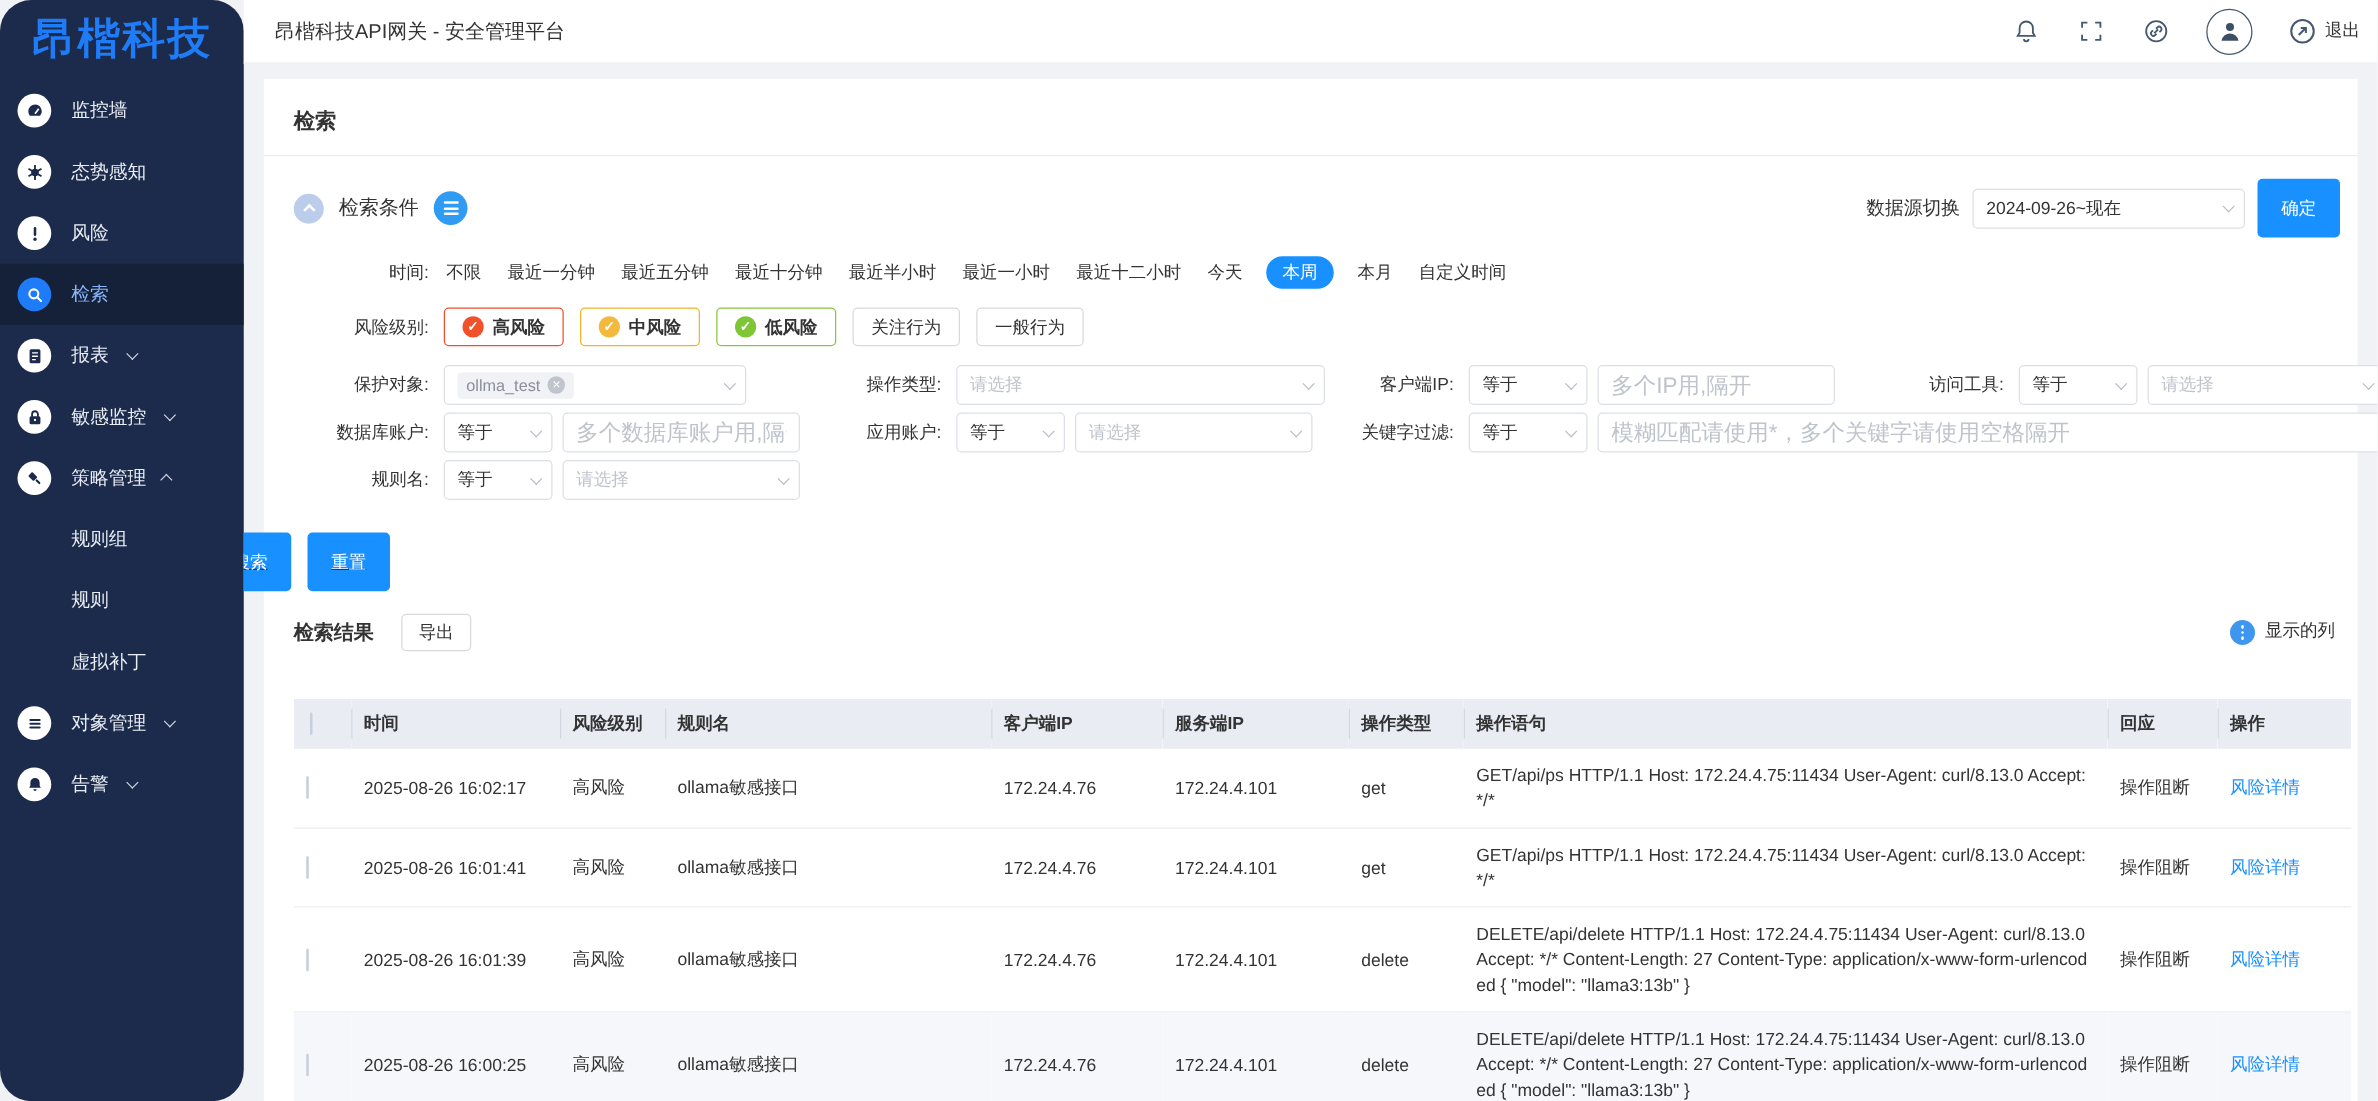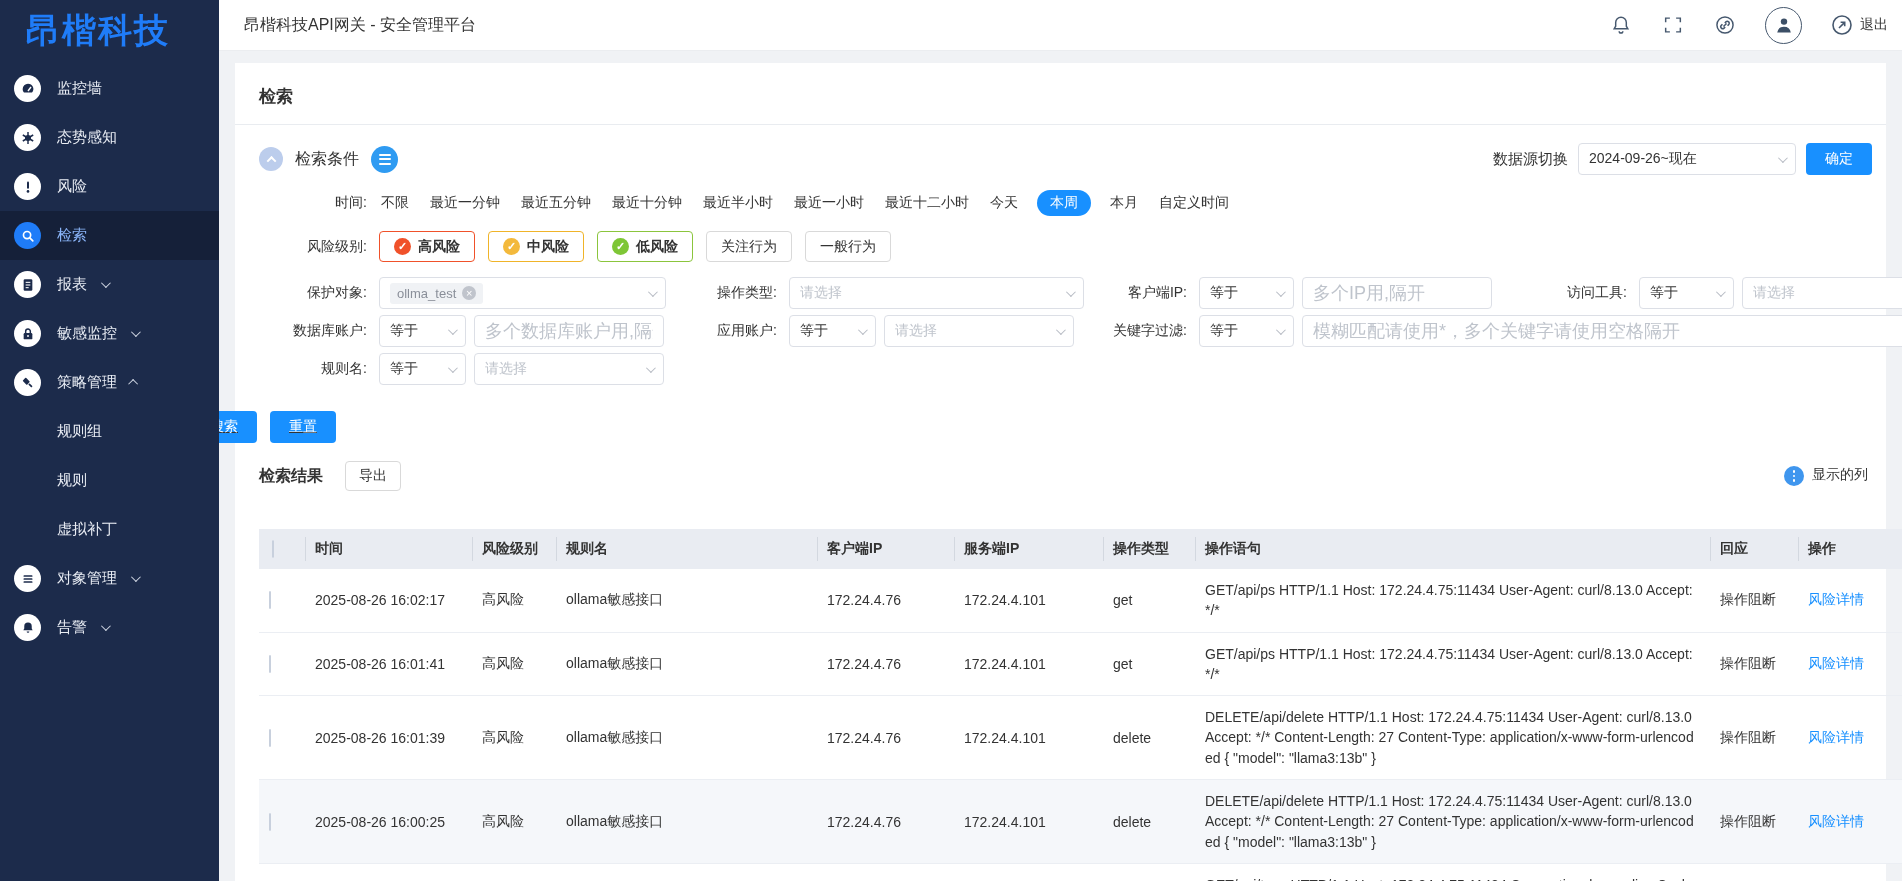--- a/index.html
+++ b/index.html
@@ -1,21 +1,21 @@
 <!DOCTYPE html>
 <html><head>
 <meta charset="utf-8">
 <style>
   * { margin:0; padding:0; box-sizing:border-box; }
   html,body { width:1902px; height:881px; overflow:hidden; background:#f0f2f5;
     font-family:"Liberation Sans", sans-serif; font-size:14px; color:#333; }
   .app { display:flex; width:100%; height:100%; }
 
   
-  .sidebar { width:219px; background:#1c2b4b; flex-shrink:0; overflow:hidden; }
+  .sidebar { width:195px; background:#1c2b4b; flex-shrink:0; overflow:hidden;border-radius:25px; }
   .logo { color:#1f7cf8; font-size:34px; font-weight:bold; letter-spacing:2px; padding:8px 0 10px 26px; }
   .nav { list-style:none; }
   .nav-item { display:flex; align-items:center; height:49px; padding-left:14px; cursor:pointer; color:#e9edf4; font-size:15px; }
   .nav-item.active { background:#152039; color:#8ab4f8; }
   .nav-ico { width:27px; height:27px; border-radius:50%; background:#fff; display:flex; align-items:center; justify-content:center; margin-right:16px; flex-shrink:0; }
   .nav-ico svg { width:16px; height:16px; }
   .nav-ico.blue { background:#1f7cf8; }
   .nav-sub { padding-left:57px; }
   .chev { display:inline-block; width:7px; height:7px; border-right:1.6px solid #cfd6e2; border-bottom:1.6px solid #cfd6e2; margin-left:14px; }
   .chev.down { transform:rotate(45deg) translateY(-2px); }
@@ -43,39 +43,39 @@
   .collapse-circle .c { width:7px; height:7px; border-right:2px solid #fff; border-bottom:2px solid #fff; transform:rotate(-135deg) translate(-1px,-1px); }
   .cond-title { font-size:16px; font-weight:normal; margin:0 12px; }
   .menu-circle { width:27px; height:27px; border-radius:50%; background:#2f9bf2; display:flex; flex-direction:column; align-items:center; justify-content:center; gap:2.5px; cursor:pointer; }
   .menu-circle i { display:block; width:12px; height:2px; background:#fff; border-radius:1px; }
   .cond-right { margin-left:auto; display:flex; align-items:center; gap:10px; padding-right:6px; }
   .ds-label { font-size:15px; color:#333; }
   .sel { height:32px; border:1px solid #dcdfe6; border-radius:4px; background:#fff; display:flex; align-items:center; padding:0 10px; color:#333; cursor:pointer; }
   .sel .ph { color:#bfc4cc; }
   .sel .arrow { margin-left:auto; width:7px; height:7px; border-right:1.5px solid #b7bcc4; border-bottom:1.5px solid #b7bcc4; transform:rotate(45deg) translateY(-2px); }
   .ds-sel { width:218px;gap:41px; }
-  .btn { height:32px; background:#1890ff; color:#fff; border:none; border-radius:4px; padding:0 19px; font-size:14px; cursor:pointer; font-family:inherit; }
+  .btn { height:47px; background:#1890ff; color:#fff; border:none; border-radius:4px; padding:0 19px; font-size:14px; cursor:pointer; font-family:inherit; }
 
   
   .frow { display:flex; align-items:center; margin-top:15px; }
   .flabel { width:128px; text-align:right; color:#333; flex-shrink:0; padding-right:12px; }
   .opts { display:flex; align-items:center; gap:17px; flex-wrap:nowrap; }
   .t-opt { color:#333; cursor:pointer; white-space:nowrap; padding:4px 2px; }
   .t-opt.selected { background:#1890ff; color:#fff; border-radius:14px; padding:4px 13px; }
   .risk-btn { height:31px; display:flex; align-items:center; gap:7px; border:1px solid #d9d9d9; border-radius:4px; background:#fff; padding:0 14px; font-size:14px; font-weight:bold; color:#333; cursor:pointer; margin-right:13px; font-family:inherit; }
   .risk-btn .ck { width:17px; height:17px; border-radius:50%; color:#fff; font-size:11px; display:flex; align-items:center; justify-content:center; font-weight:bold; }
   .risk-btn.high { border-color:#f0512a; } .risk-btn.high .ck { background:#f0512a; }
   .risk-btn.mid  { border-color:#f0b429; } .risk-btn.mid .ck { background:#f3b93c; }
   .risk-btn.low  { border-color:#8bc53d; } .risk-btn.low .ck { background:#7ec636; }
   .risk-btn.plain { font-weight:normal; }
 
   .fgrid { display:grid; grid-template-columns:128px 300px 110px 295px 115px 345px 95px 1fr; row-gap:6px; align-items:center; margin-top:15px; padding-right:8px; }
   .fgrid .flabel { width:auto; }
   .pair { display:flex; gap:8px; align-items:center; }
-  .sel.w-full { width:287px; } .sel.w-op { width:95px; flex-shrink:0; } .sel.w-mid { width:190px; }
+  .sel.w-full { width:242px; } .sel.w-op { width:95px; flex-shrink:0; } .sel.w-mid { width:190px; }
   .inp { height:32px; border:1px solid #dcdfe6; border-radius:4px; padding:0 10px; font-size:18px; color:#333; width:190px; font-family:inherit; }
   .inp::placeholder { color:#bfc4cc; }
   .inp.grow { flex:1; width:auto; }
   .tag { background:#f0f2f5; border-radius:3px; display:flex; align-items:center; gap:6px; padding:3px 7px; color:#8a8f99; font-size:13px; }
   .tag .x { width:14px; height:14px; border-radius:50%; background:#c0c4cc; color:#fff; font-size:11px; line-height:14px; text-align:center; cursor:pointer; }
 
   .action-row { display:flex; justify-content:flex-start; gap:13px; margin:26px 0 8px -60px;text-decoration:underline; }
 
   
   .res-head { display:flex; align-items:center; margin:18px 0 0 8px; padding-right:10px; }

